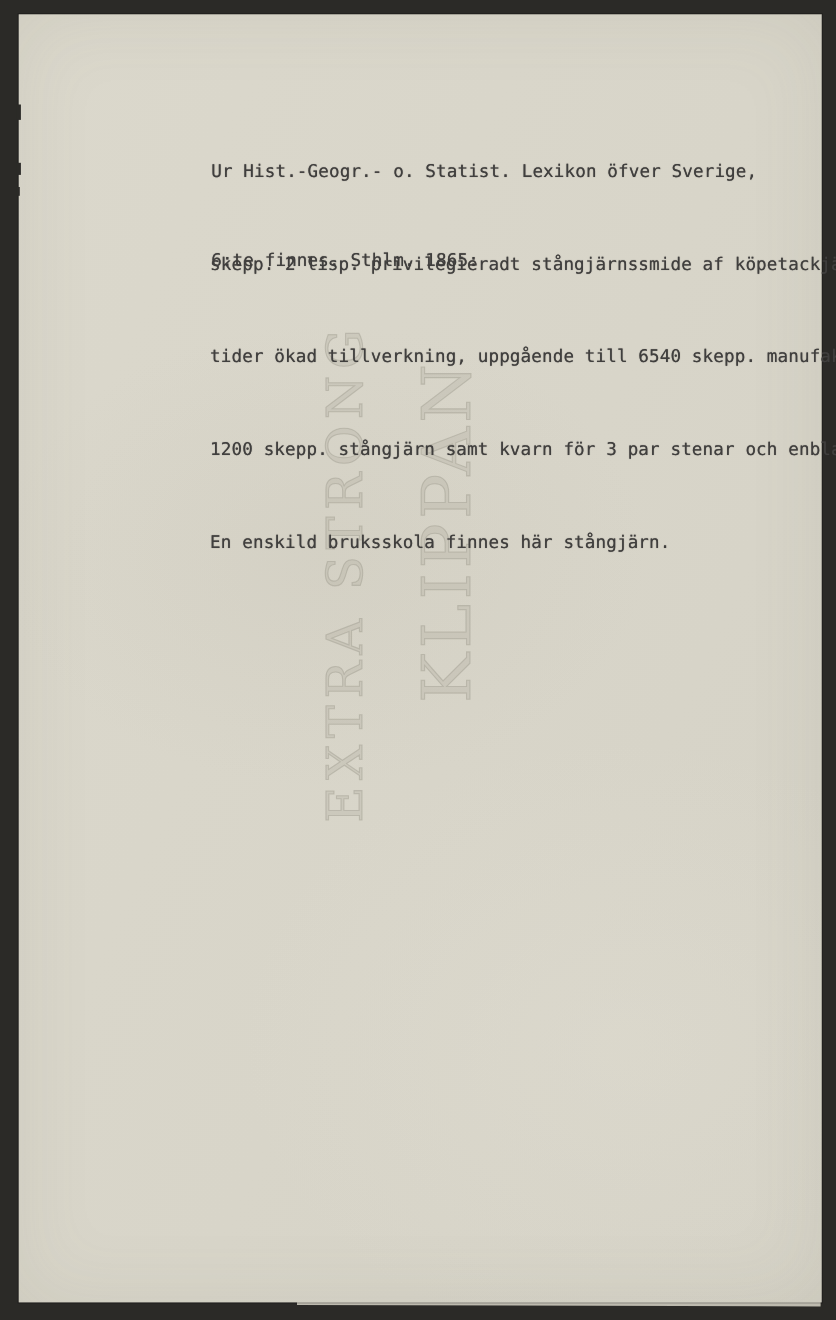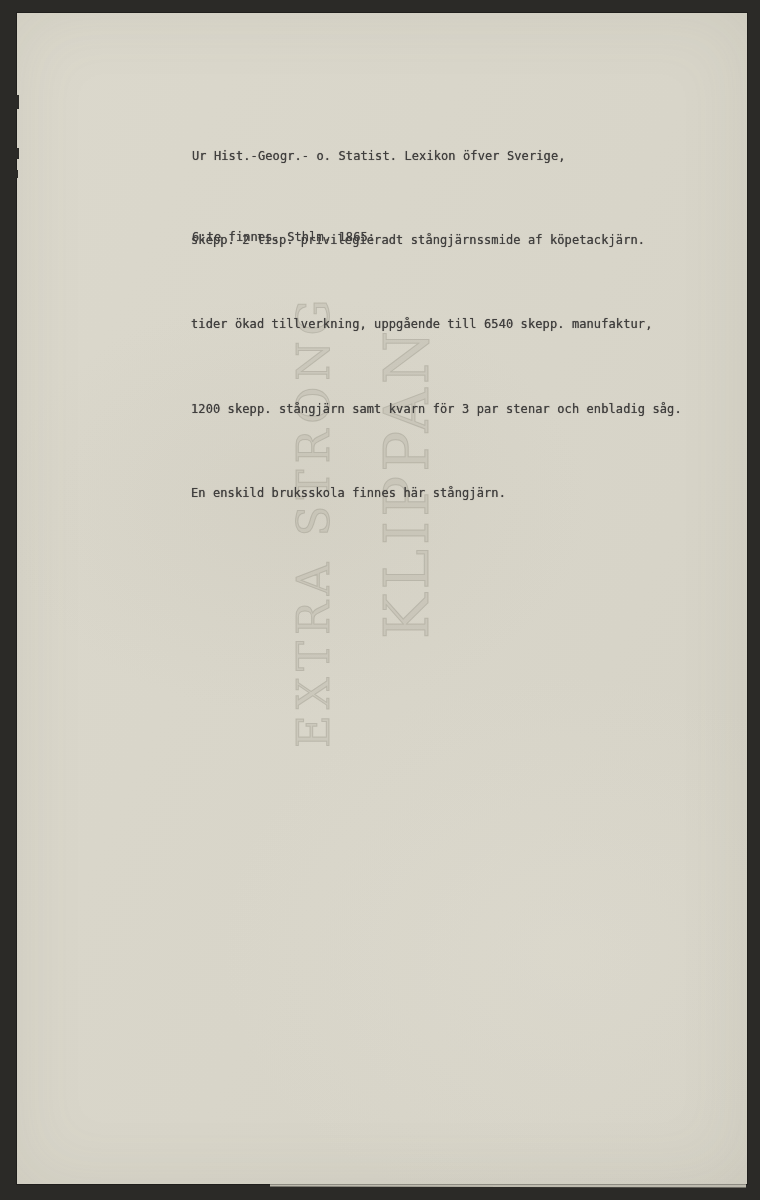--- a/index.html
+++ b/index.html
@@ -47,21 +47,21 @@
     background: #2b2a27;
   }
   .nick-1 { left: 15px; top: 95px;  width: 4px; height: 14px; }
   .nick-2 { left: 15px; top: 148px; width: 4px; height: 11px; }
   .nick-3 { left: 15px; top: 170px; width: 3px; height: 8px; }
 
   
   .typewritten {
     position: absolute;
     color: #403f3e;
-    font-size: 12px;
+    font-size: 16px;
     white-space: pre;
     text-shadow: 0 0 0.7px rgba(62,60,58,0.85);
     letter-spacing: 0.1px;
   }
   .citation-block {
     left: 175px;
     top: 77px;
     line-height: 26.7px;
   }
   .body-block {

